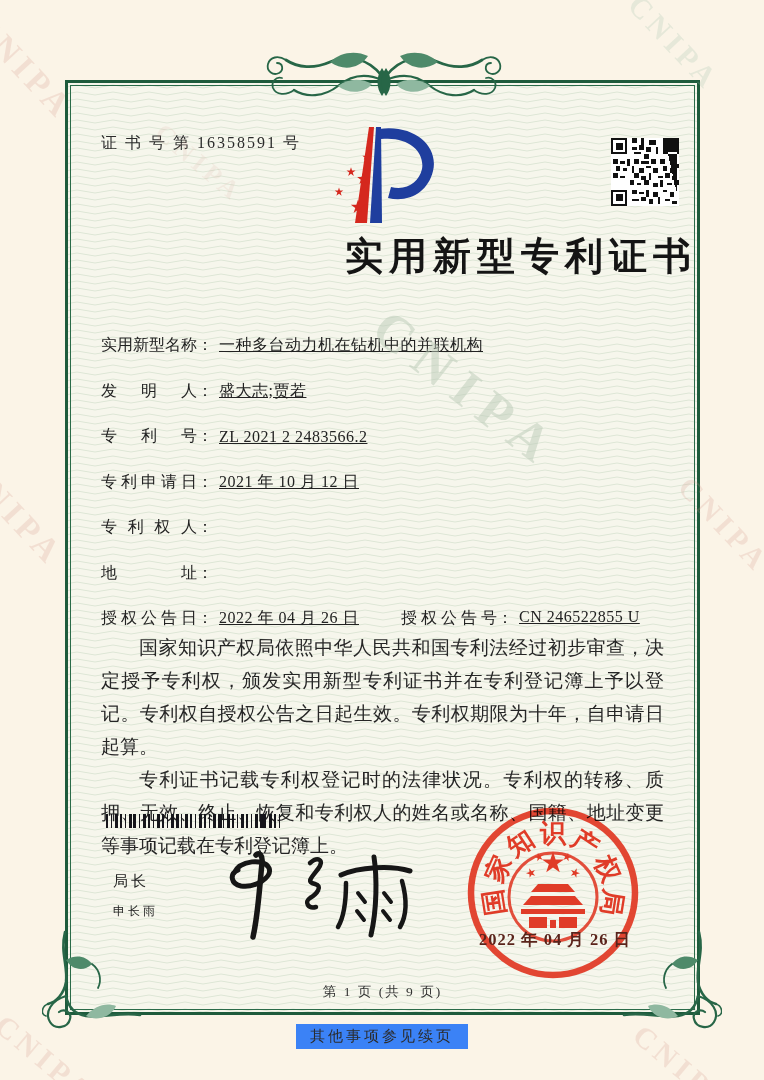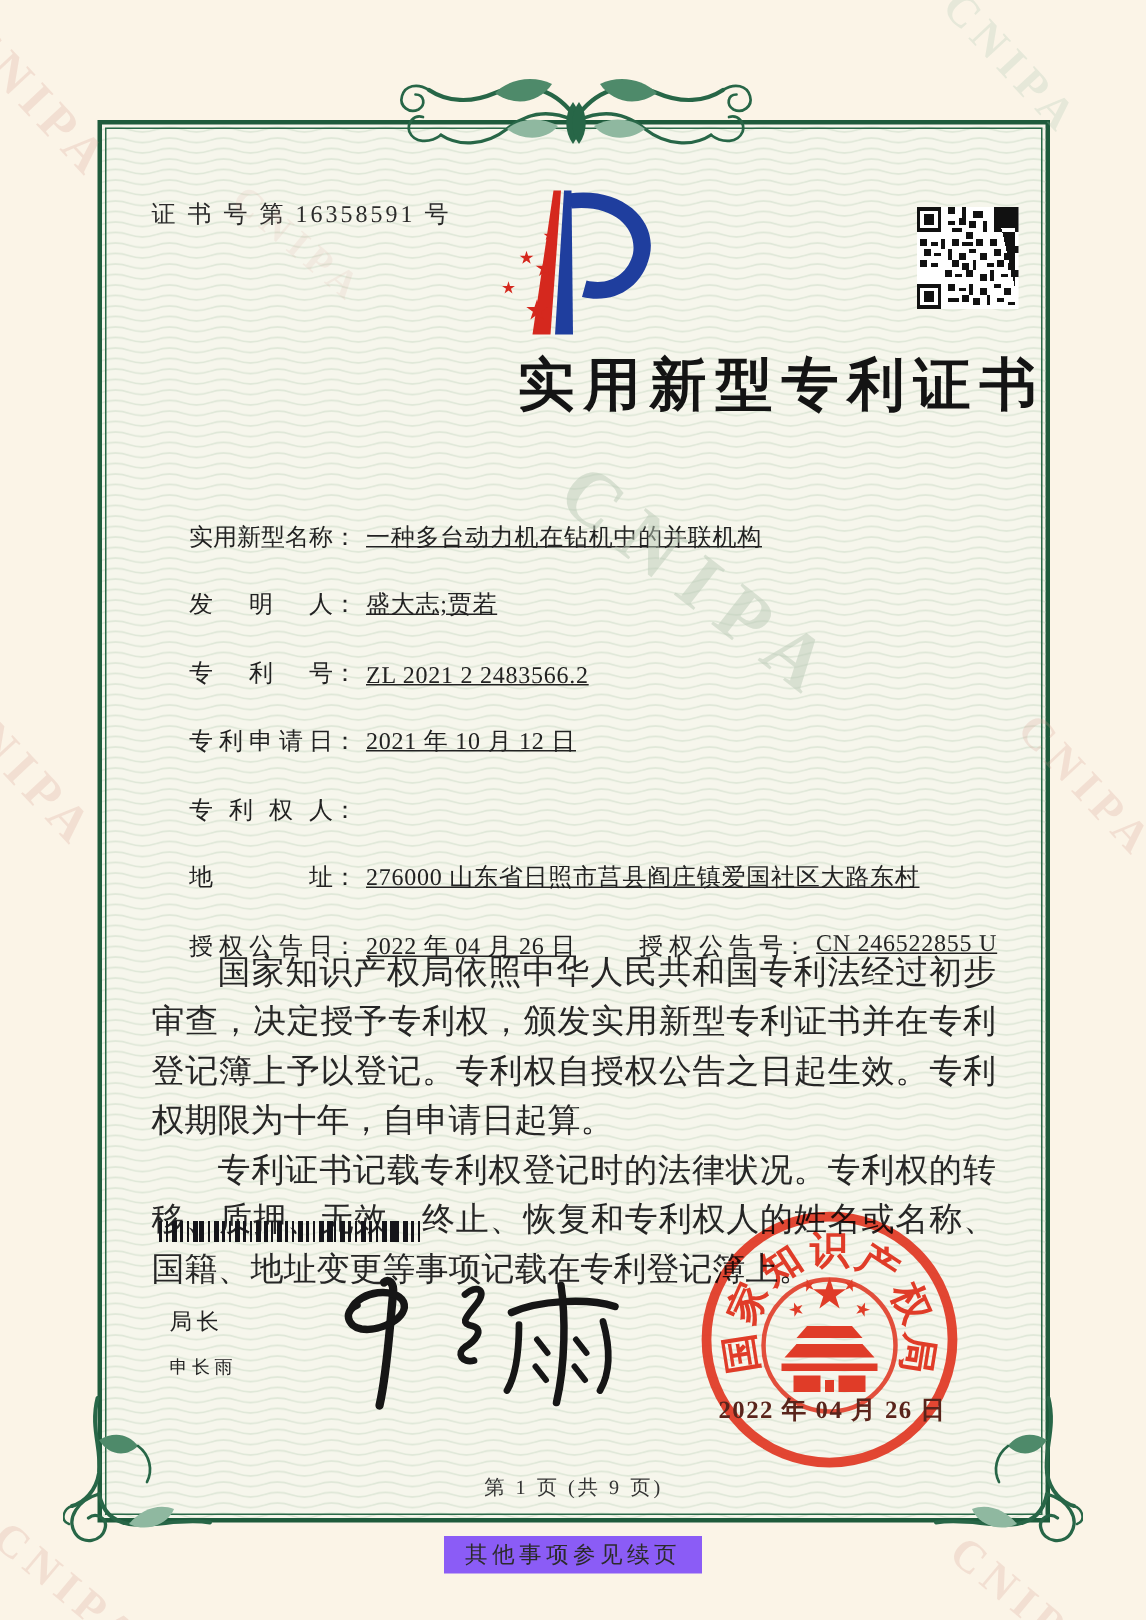--- a/index.html
+++ b/index.html
@@ -22,48 +22,48 @@
 
   .cert-no{position:absolute;left:33px;top:50px;font-size:16px;letter-spacing:2px;color:#2b2b2b;}
 
   .logo{position:absolute;left:257px;top:42px;width:120px;height:102px;}
   .qr{position:absolute;left:543px;top:55px;width:68px;height:68px;}
 
   .title{position:absolute;left:0;right:0;top:148px;text-align:right;font-size:38px;font-weight:bold;
          letter-spacing:6px;color:#141414;}
 
   .fields{position:absolute;left:33px;right:30px;top:240px;font-size:16px;color:#222;}
-  .frow{height:45.5px;display:flex;align-items:flex-end;margin-left:25px;}
+  .frow{height:45.5px;display:flex;align-items:center;}
   .flabel{display:inline-block;width:96px;text-align:justify;text-align-last:justify;text-justify:inter-character;color:#222;}
   .fcolon{margin:0 6px 0 0;}
   .fvalue{letter-spacing:.5px;text-decoration:underline;}
   .fgroup1{width:300px;display:flex;flex:none;}
   .fgroup2{display:flex;}
 
-  .paras{position:absolute;left:33px;right:33px;top:548px;font-size:22px;line-height:33px;
+  .paras{position:absolute;left:33px;right:33px;top:548px;font-size:19px;line-height:33px;
          color:#262626;text-align:justify;}
   .paras p{margin:0;text-indent:2em;}
 
   .barcode{position:absolute;left:38px;top:731px;width:176px;height:14px;
     background:
       repeating-linear-gradient(90deg,#15151a 0 2px,rgba(0,0,0,0) 2px 5px,#15151a 5px 6px,rgba(0,0,0,0) 6px 9px,#15151a 9px 12px,rgba(0,0,0,0) 12px 14px),
       repeating-linear-gradient(90deg,rgba(0,0,0,0) 0 27px,#15151a 27px 30px,rgba(0,0,0,0) 30px 43px);}
 
   .sig-title{position:absolute;left:45px;top:789px;font-size:15px;letter-spacing:3px;color:#222;}
   .sig-name{position:absolute;left:45px;top:820px;font-size:12px;letter-spacing:3px;color:#222;}
   .sig-script{position:absolute;left:145px;top:764px;width:214px;height:96px;}
 
   .seal{position:absolute;left:391px;top:716px;width:188px;height:188px;mix-blend-mode:multiply;}
   .seal-date{position:absolute;left:396px;top:846px;width:182px;text-align:center;font-size:16.5px;
              font-weight:bold;letter-spacing:1px;color:#5a241b;}
 
   .page-info{position:absolute;left:0;right:0;top:900px;text-align:center;font-size:13.5px;letter-spacing:2px;color:#333;}
 
   .note{position:absolute;left:0;right:0;top:1024px;text-align:center;z-index:4;}
-  .note span{display:inline-block;background:#8b5cf6;padding:3px 14px;font-size:15px;letter-spacing:3px;color:#2b2b2b;}
+  .note span{display:inline-block;background:#3b82f6;padding:3px 14px;font-size:15px;letter-spacing:3px;color:#2b2b2b;}
 
   .orn{position:absolute;z-index:5;pointer-events:none;}
 </style>
 </head>
 <body>
 
 <div class="sheet">
 
   <div class="wm" style="left:-8px;top:6px;font-size:34px;transform:rotate(47deg);">CNIPA</div>
   <div class="wm wm-green" style="left:646px;top:-12px;font-size:30px;transform:rotate(47deg);">CNIPA</div>
@@ -194,21 +194,20 @@
             <span class="fcolon">：</span>
             <span class="fvalue">2021 年 10 月 12 日</span>
         </div>
         <div class="frow">
           <span class="flabel">专利权人</span>
             <span class="fcolon">：</span>
         </div>
         <div class="frow">
           <span class="flabel">地址</span>
             <span class="fcolon">：</span>
-            <span class="fvalue">276000 山东省日照市莒县阎庄镇爱国社区大路东村</span>
         </div>
         <div class="frow">
           <span class="fgroup1">
             <span class="flabel">授权公告日</span>
               <span class="fcolon">：</span>
               <span class="fvalue">2022 年 04 月 26 日</span>
           </span>
           <span class="fgroup2">
             <span class="flabel">授权公告号</span>
               <span class="fcolon">：</span>

